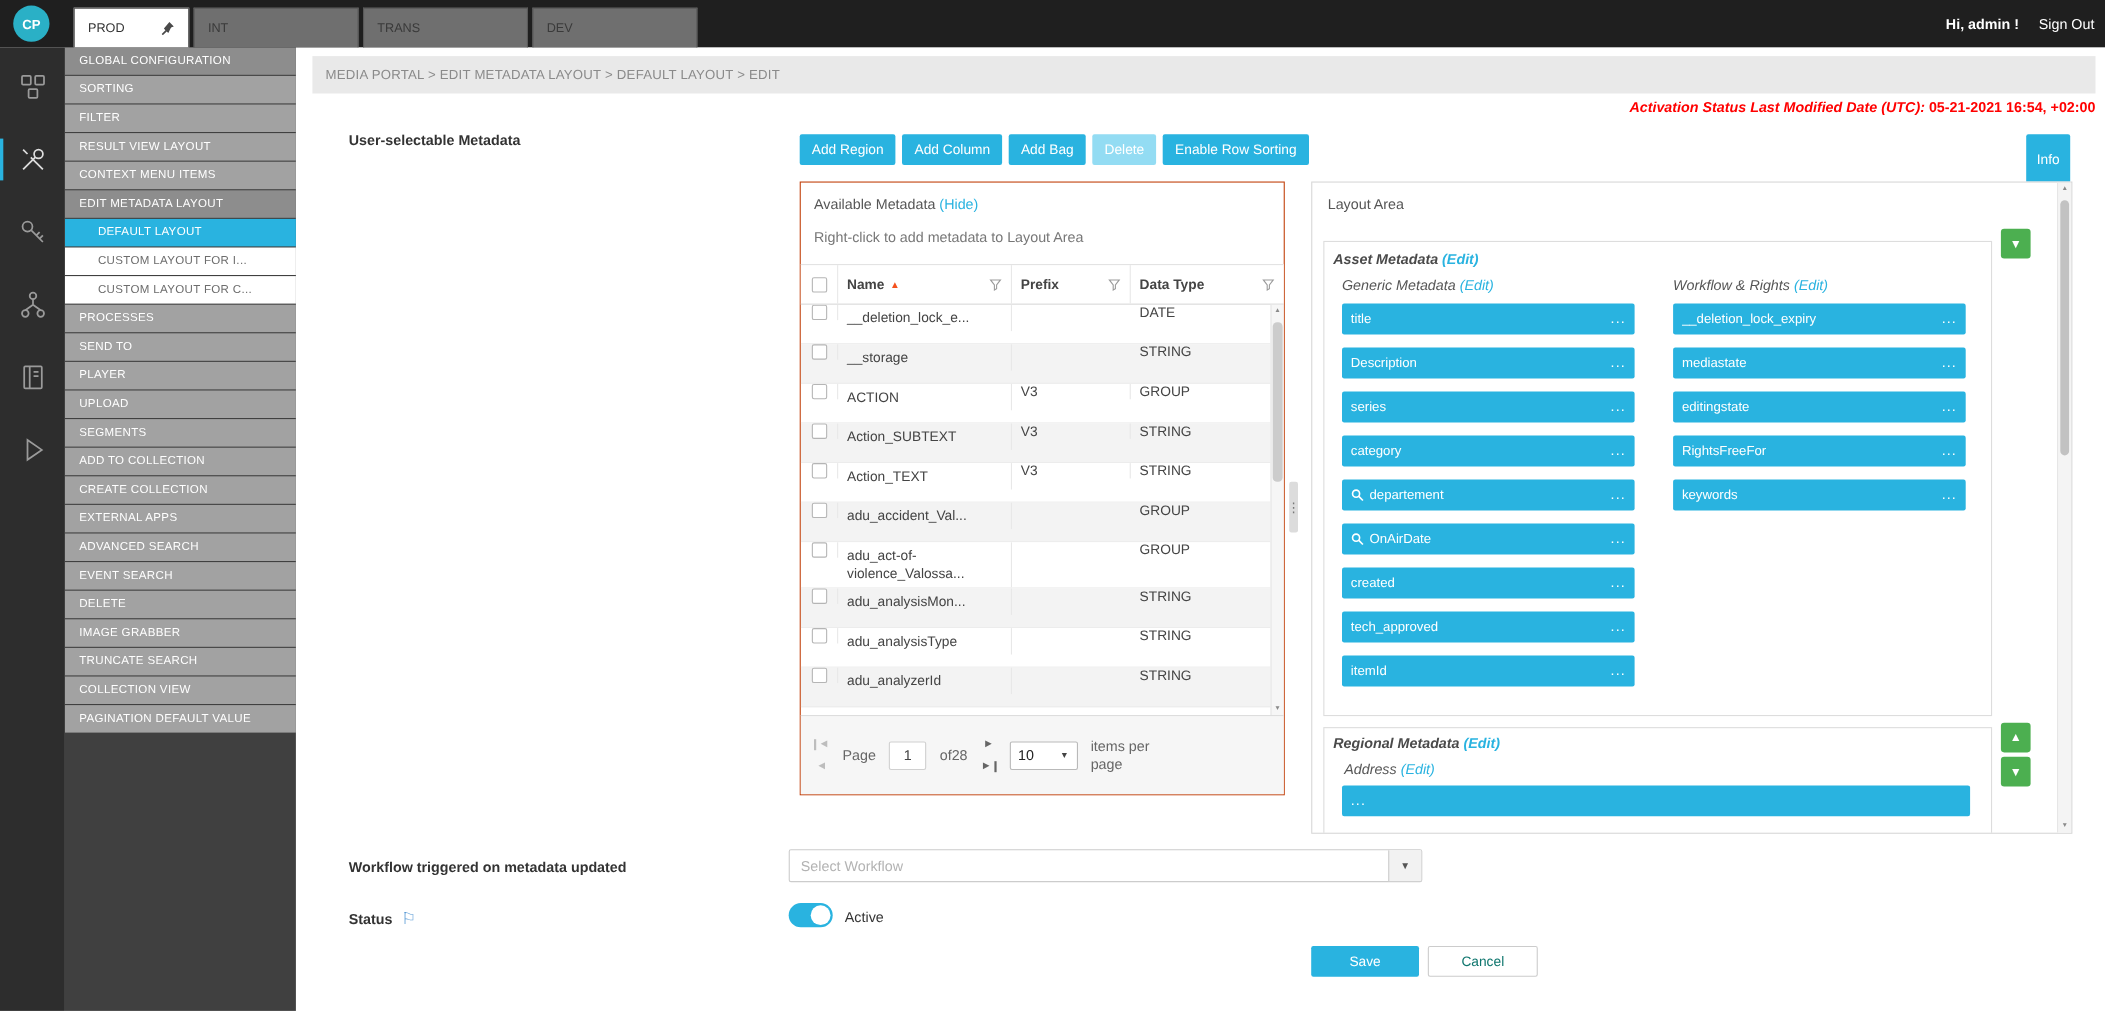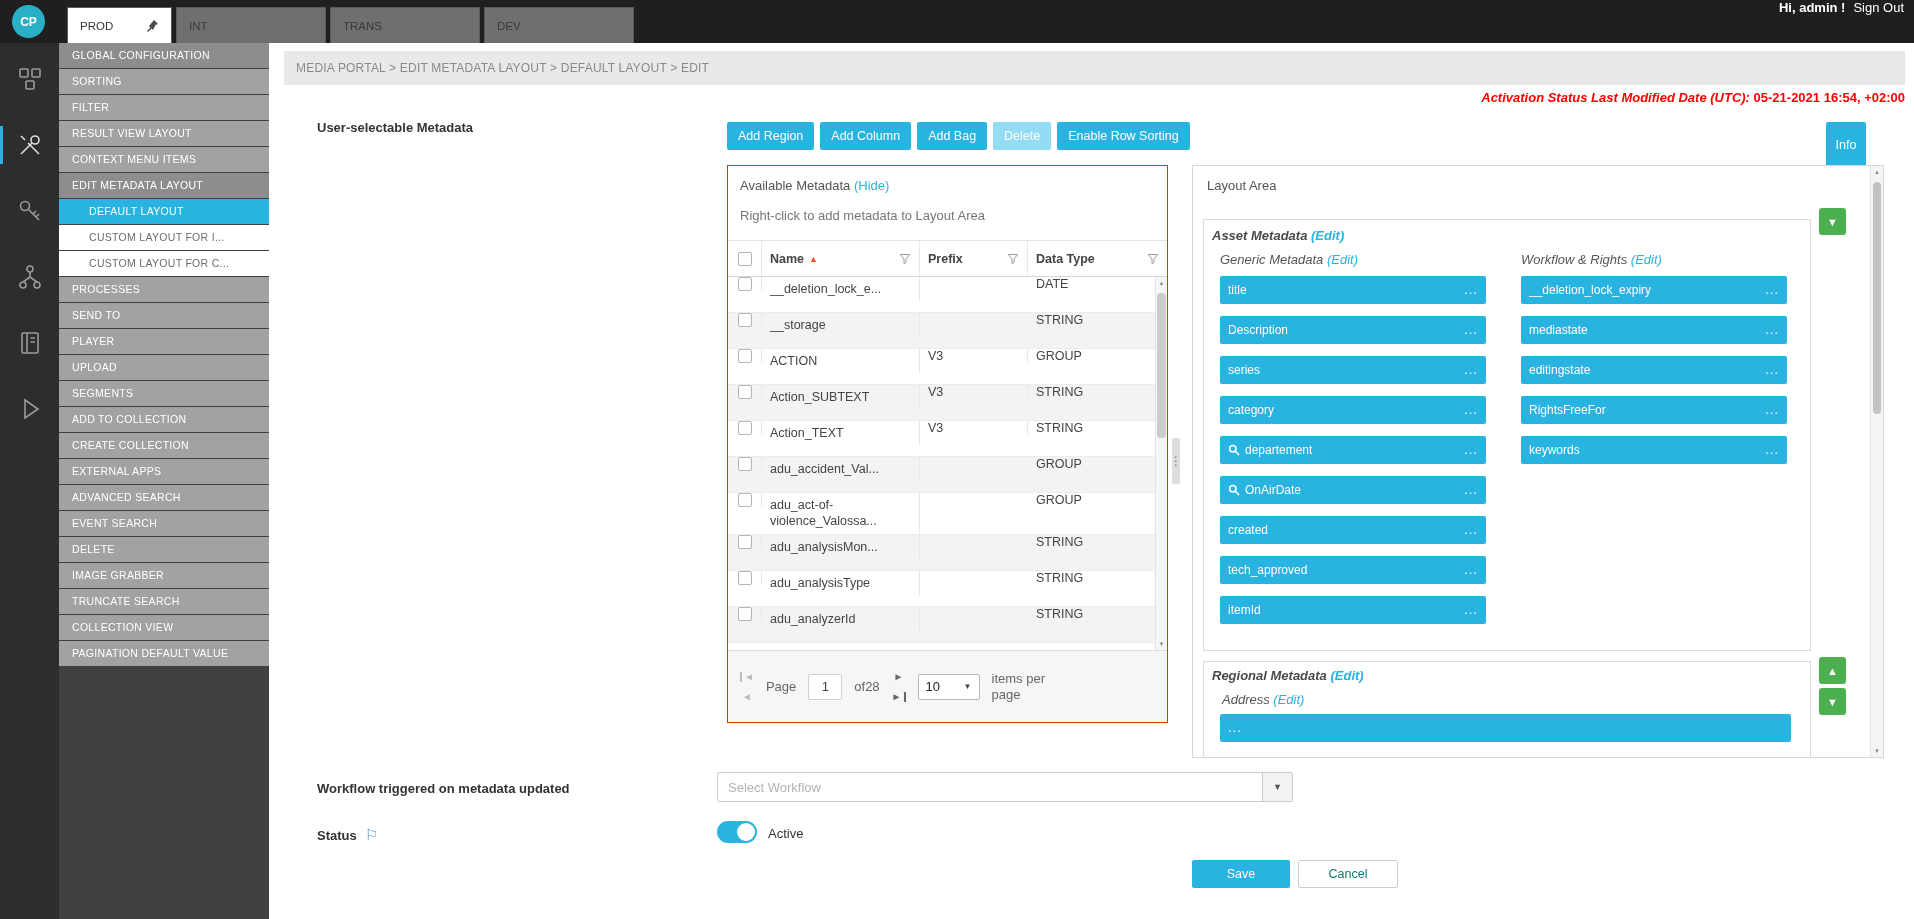--- a/index.html
+++ b/index.html
@@ -9,21 +9,21 @@
 
   
   .topbar { position:absolute; left:0; top:0; width:1914px; height:43px; background:#1f1f1f; z-index:5; }
   .logo-badge { position:absolute; left:12px; top:5px; width:33px; height:33px; border-radius:50%;
     background:#2ab0c6; color:#fff; font-size:12px; font-weight:bold; display:flex; align-items:center; justify-content:center; }
   .env-tabs { position:absolute; left:67px; bottom:0; display:flex; gap:4px; align-items:flex-end; }
   .env-tab { height:36px; width:150px; display:flex; align-items:center; justify-content:space-between;
     padding:0 12px; background:#6f6f6f; border:1px solid #5a5a5a; border-bottom:none;
     color:#3a3a3a; font-size:11.5px; cursor:pointer; }
   .env-tab.active { background:#ffffff; color:#333; width:105px; }
-  .topbar-right { position:absolute; right:10px; top:0; height:43px; display:flex; align-items:flex-start; gap:8px;
+  .topbar-right { position:absolute; right:10px; top:0; height:43px; display:flex; align-items:center; gap:18px;
     color:#fff; font-size:13px; }
   .greeting { font-weight:bold; cursor:default; }
   .signout { cursor:pointer; }
 
   
   .iconrail { position:absolute; left:0; top:43px; width:59px; height:876px; background:#2d2d2d;
     display:flex; flex-direction:column; padding-top:16px; gap:26px; z-index:4; }
   .rail-item { height:40px; display:flex; align-items:center; justify-content:center; position:relative; cursor:pointer; }
   .rail-item svg { stroke:#9a9a9a; fill:none; }
   .rail-item.active svg { stroke:#dddddd; }
@@ -45,21 +45,21 @@
   .act-label { font-style:italic; font-weight:bold; }
   .act-value { font-weight:bold; }
 
   .section-label { position:absolute; left:317px; top:120px; font-size:13px; font-weight:bold; color:#333; }
 
   
   .toolbar { position:absolute; left:727px; top:122px; display:flex; gap:6px; }
   .btn { height:28px; padding:0 11px; border:none; border-radius:2px; background:#29b3e0; color:#fff;
     font-size:12.5px; font-family:inherit; cursor:pointer; }
   .btn.disabled { background:#93dcf3; cursor:default; }
-  .info-btn { position:absolute; right:48px; top:122px; width:40px; height:46px; border:none; border-radius:2px;
+  .info-btn { position:absolute; right:32px; top:122px; width:40px; height:46px; border:none; border-radius:2px;
     background:#29b3e0; color:#fff; font-size:12.5px; font-family:inherit; cursor:pointer; }
 
   
   .available-panel { position:absolute; left:727px; top:165px; width:441px; height:558px;
     border:1px solid #c2410c; background:#fff; }
   .avail-title { position:absolute; left:12px; top:12px; font-size:13px; color:#555; }
   .link { color:#29b3e0; cursor:pointer; }
   .avail-hint { position:absolute; left:12px; top:42px; font-size:13px; color:#777; }
 
   .grid-header { position:absolute; left:0; right:0; top:74px; height:37px; display:flex;

